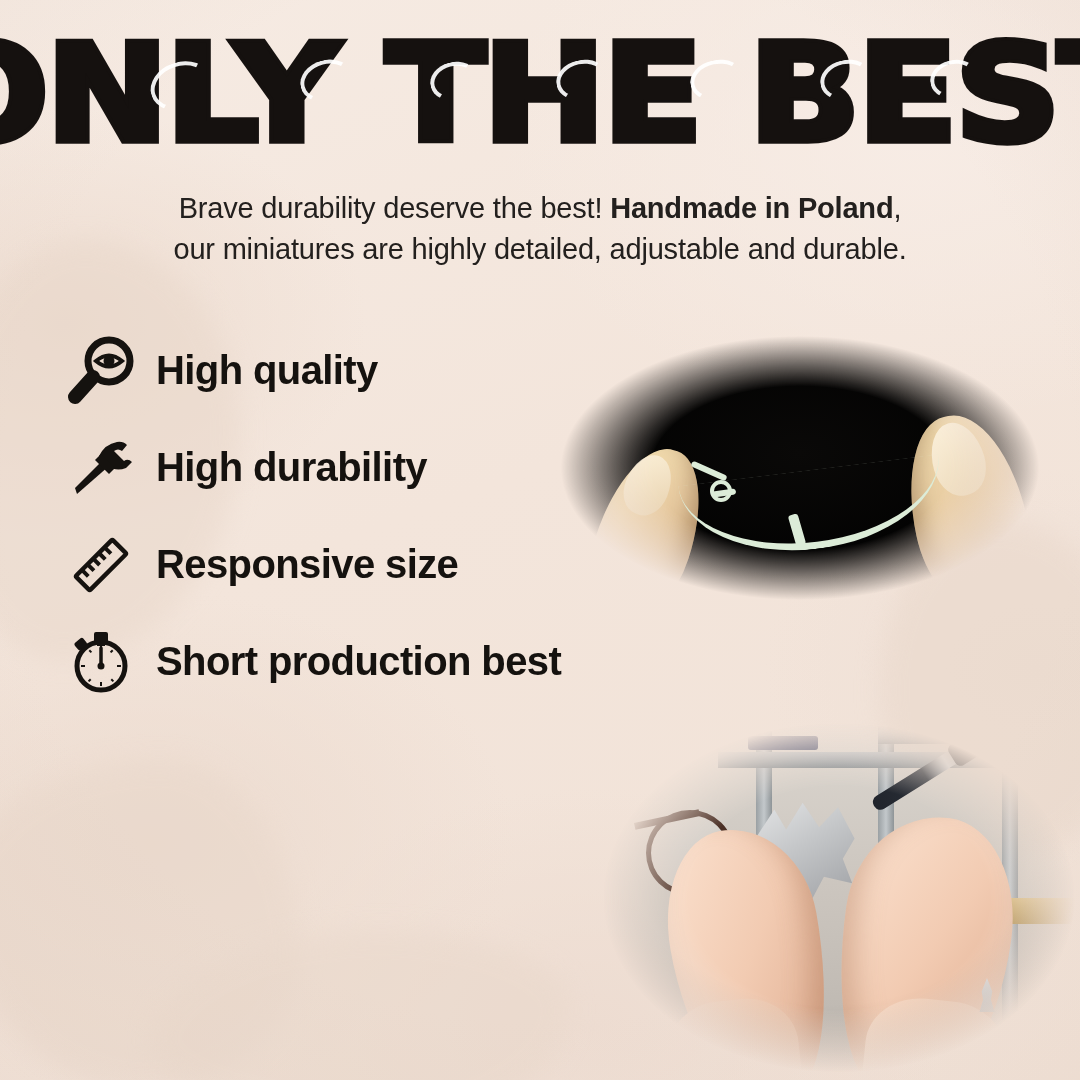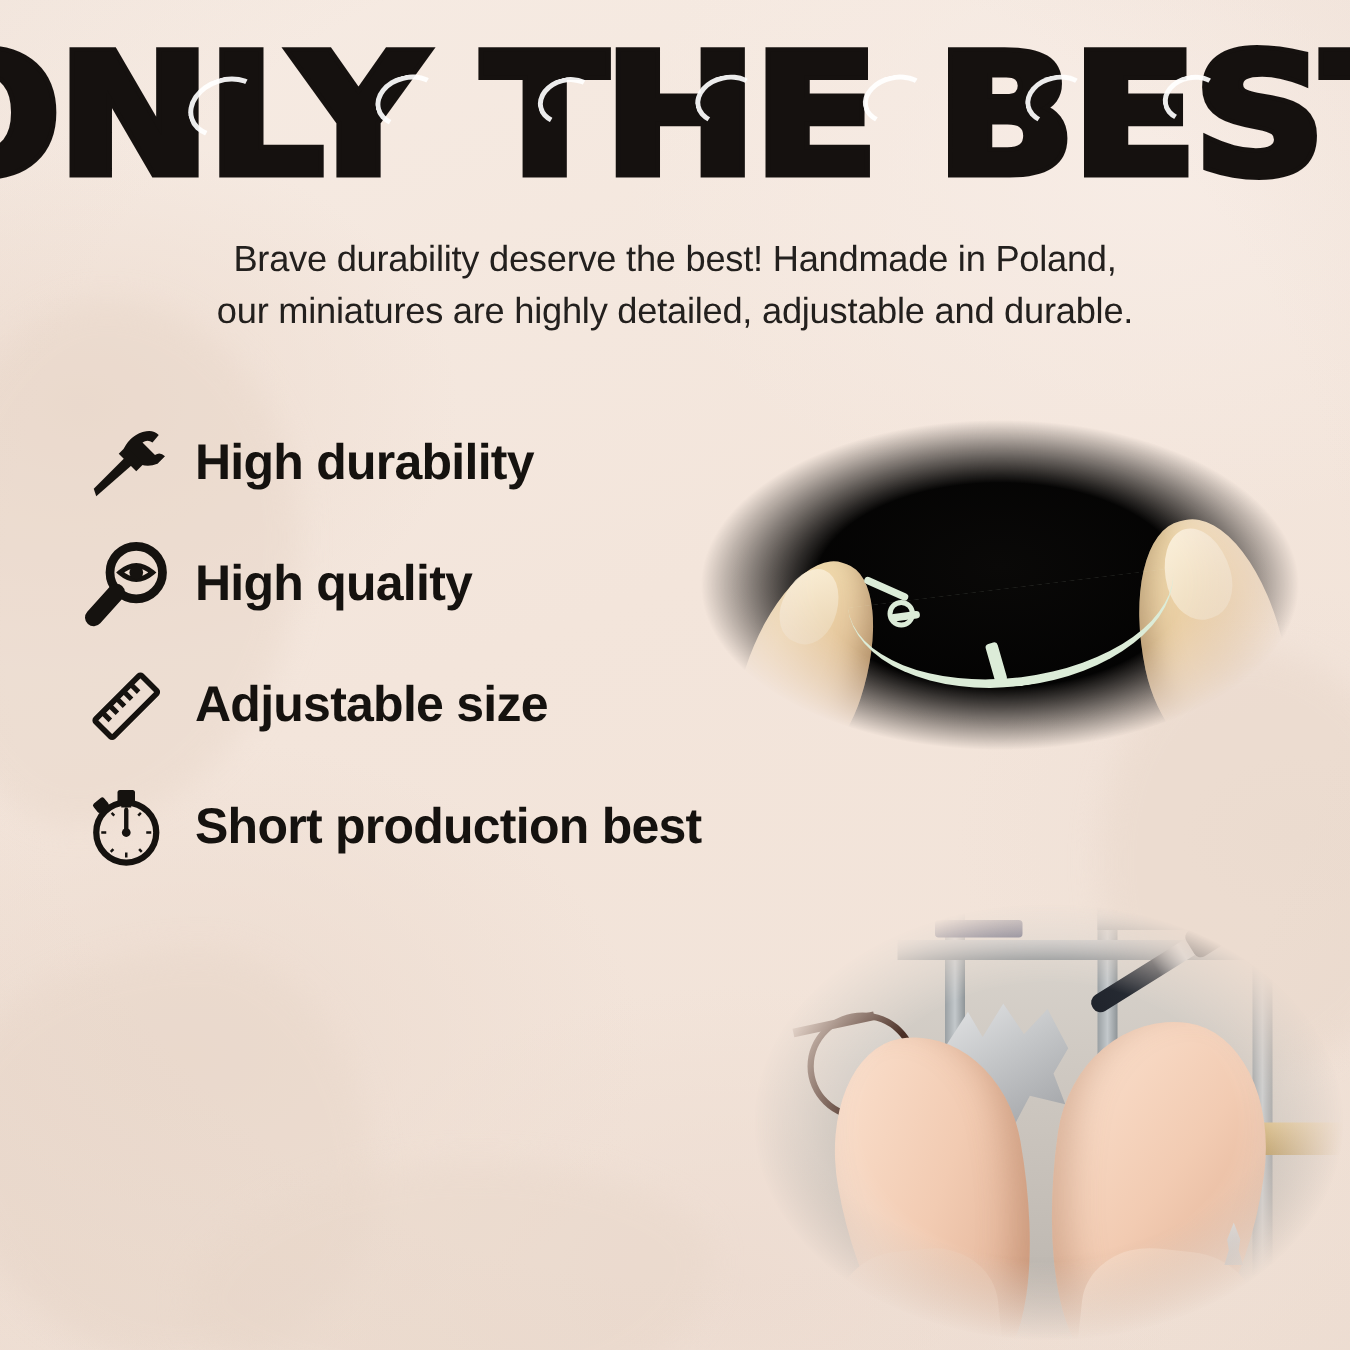--- a/index.html
+++ b/index.html
@@ -78,21 +78,21 @@
   .subtitle {
     position: absolute;
     left: 90px; right: 90px;
     top: 188px;
     text-align: center;
     font-size: 29px;
     line-height: 1.42;
     color: #23201e;
     letter-spacing: -0.2px;
   }
-  .subtitle b { font-weight: 400; }
+  .subtitle b { font-weight: 700; }
 
   
   .features {
     position: absolute;
     left: 62px;
     top: 322px;
     width: 760px;
   }
   .feature-row {
     display: flex;
@@ -287,56 +287,56 @@
   <div class="gloss" style="left:690px; top:60px; width:46px; height:32px; transform:rotate(-12deg);"></div>
   <div class="gloss" style="left:820px; top:60px; width:44px; height:32px; transform:rotate(-12deg);"></div>
   <div class="gloss" style="left:930px; top:60px; width:40px; height:30px; transform:rotate(-12deg);"></div>
 
   <div class="subtitle">
     <span>Brave durability deserve the best! </span><b>Handmade in Poland</b><span>,</span><br>
     <span>our miniatures are highly detailed, adjustable and durable.</span>
   </div>
 
   <div class="features">
+
+    <div class="feature-row">
+      <span class="feature-icon">
+        <svg width="72" height="72" viewBox="0 0 72 72">
+          <circle cx="44" cy="26" r="21" fill="none" stroke="#15120f" stroke-width="7"></circle>
+          <path d="M28 42 L10 62" stroke="#15120f" stroke-width="14" stroke-linecap="round"></path>
+          <path d="M31 26 q13 -11 26 0 q-13 11 -26 0 z" fill="none" stroke="#15120f" stroke-width="4"></path>
+          <circle cx="44" cy="26" r="5.5" fill="#15120f"></circle>
+        </svg>
+      </span>
+      <span class="feature-label">High quality</span>
+    </div>
 
     <div class="feature-row">
       <span class="feature-icon">
         <svg width="72" height="72" viewBox="0 0 72 72">
           <g transform="rotate(0 36 36)">
             <path d="M12 62 L10 56 L38 28 L44 34 Z" fill="#15120f"></path>
             <path d="M34 24 q6 -12 18 -14 q6 -1 10 3 l-5 6 q-4 -3 -8 0 l10 10 q4 -3 8 1 l-6 6 q-10 4 -18 -2 Z" fill="#15120f"></path>
             <path d="M36 22 L50 36 L44 42 L30 28 Z" fill="#15120f"></path>
           </g>
         </svg>
       </span>
       <span class="feature-label">High durability</span>
     </div>
 
     <div class="feature-row">
       <span class="feature-icon">
         <svg width="72" height="72" viewBox="0 0 72 72">
-          <circle cx="44" cy="26" r="21" fill="none" stroke="#15120f" stroke-width="7"></circle>
-          <path d="M28 42 L10 62" stroke="#15120f" stroke-width="14" stroke-linecap="round"></path>
-          <path d="M31 26 q13 -11 26 0 q-13 11 -26 0 z" fill="none" stroke="#15120f" stroke-width="4"></path>
-          <circle cx="44" cy="26" r="5.5" fill="#15120f"></circle>
-        </svg>
-      </span>
-      <span class="feature-label">High quality</span>
-    </div>
-
-    <div class="feature-row">
-      <span class="feature-icon">
-        <svg width="72" height="72" viewBox="0 0 72 72">
           <g transform="rotate(-45 36 36)">
             <rect x="10" y="26" width="52" height="20" fill="none" stroke="#15120f" stroke-width="4.5" rx="1.5"></rect>
             <path d="M19 26 v9 M27 26 v9 M35 26 v9 M43 26 v9 M51 26 v9" stroke="#15120f" stroke-width="4"></path>
           </g>
         </svg>
       </span>
-      <span class="feature-label">Adjustable size</span>
+      <span class="feature-label">Responsive size</span>
     </div>
 
 
     <div class="feature-row">
       <span class="feature-icon">
         <svg width="72" height="72" viewBox="0 0 72 72">
           <circle cx="36" cy="40" r="24" fill="none" stroke="#15120f" stroke-width="5"></circle>
           <rect x="29" y="6" width="14" height="12" rx="2" fill="#15120f"></rect>
           <rect x="32" y="14" width="8" height="6" fill="#15120f"></rect>
           <rect x="10" y="14" width="11" height="9" rx="2" fill="#15120f" transform="rotate(-40 15 18)"></rect>

